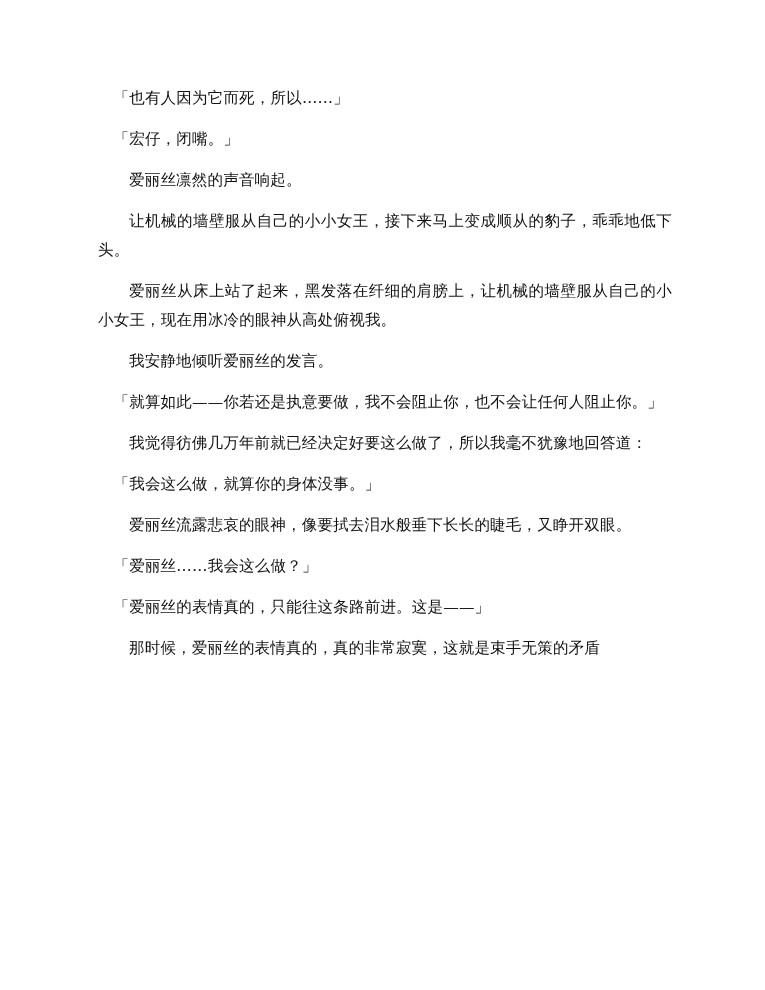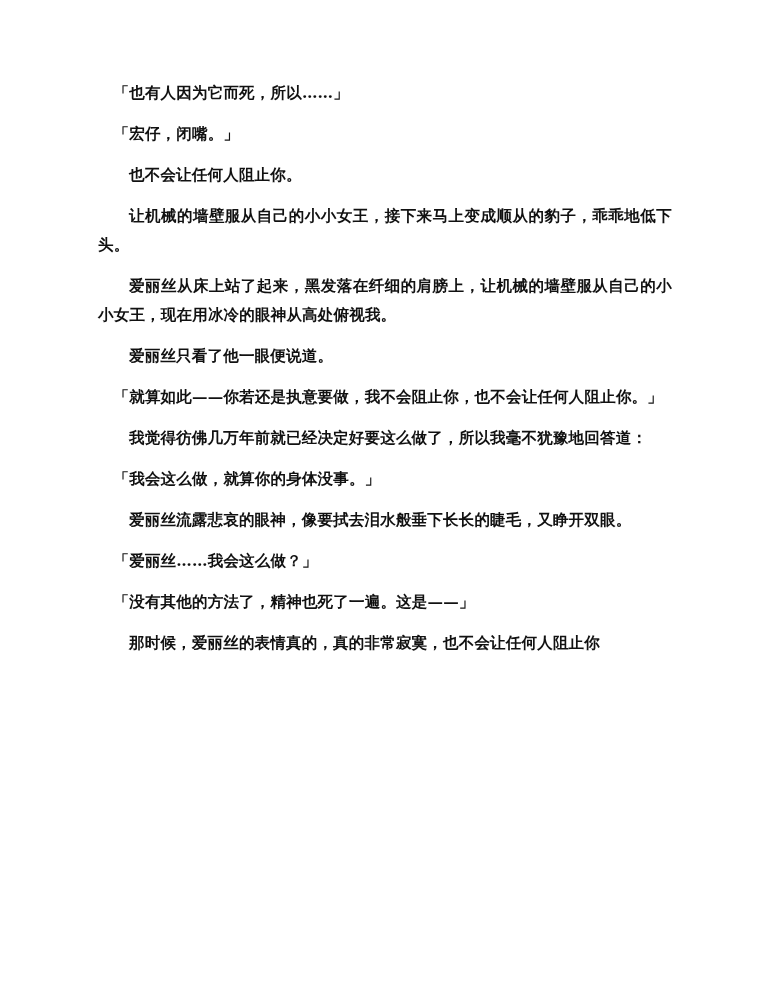--- a/index.html
+++ b/index.html
@@ -23,48 +23,47 @@
   }
   .text-column {
     position: absolute;
     left: 98px;
     top: 78px;
     width: 574px;
   }
   .para {
     font-size: 15.5px;
     line-height: 29px;
-    margin: 0 0 12px 0;
+    margin: 6px 0 12px 0;
     text-align: justify;
     text-justify: inter-ideograph;
     letter-spacing: 0.2px;
     white-space: pre-wrap;
-    font-weight: bold;
   }
   .para.indent {
     text-indent: 2em;
   }
   .para.quote {
     text-indent: 1em;
   }
 </style>
 </head>
 <body>
 
 <div class="page">
   <div class="text-column">
 
     <p class="para quote">「也有人因为它而死，所以……」</p>
     <p class="para quote">「宏仔，闭嘴。」</p>
-    <p class="para indent">也不会让任何人阻止你。</p>
+    <p class="para indent">爱丽丝凛然的声音响起。</p>
     <p class="para indent">让机械的墙壁服从自己的小小女王，接下来马上变成顺从的豹子，乖乖地低下头。</p>
     <p class="para indent">爱丽丝从床上站了起来，黑发落在纤细的肩膀上，让机械的墙壁服从自己的小小女王，现在用冰冷的眼神从高处俯视我。</p>
-    <p class="para indent">爱丽丝只看了他一眼便说道。</p>
+    <p class="para indent">我安静地倾听爱丽丝的发言。</p>
     <p class="para quote">「就算如此——你若还是执意要做，我不会阻止你，也不会让任何人阻止你。」</p>
     <p class="para indent">我觉得彷佛几万年前就已经决定好要这么做了，所以我毫不犹豫地回答道：</p>
     <p class="para quote">「我会这么做，就算你的身体没事。」</p>
     <p class="para indent">爱丽丝流露悲哀的眼神，像要拭去泪水般垂下长长的睫毛，又睁开双眼。</p>
     <p class="para quote">「爱丽丝……我会这么做？」</p>
-    <p class="para quote">「没有其他的方法了，精神也死了一遍。这是——」</p>
-    <p class="para indent">那时候，爱丽丝的表情真的，真的非常寂寞，也不会让任何人阻止你</p>
+    <p class="para quote">「爱丽丝的表情真的，只能往这条路前进。这是——」</p>
+    <p class="para indent">那时候，爱丽丝的表情真的，真的非常寂寞，这就是束手无策的矛盾</p>
 
   </div>
 </div>
 
 </body></html>

